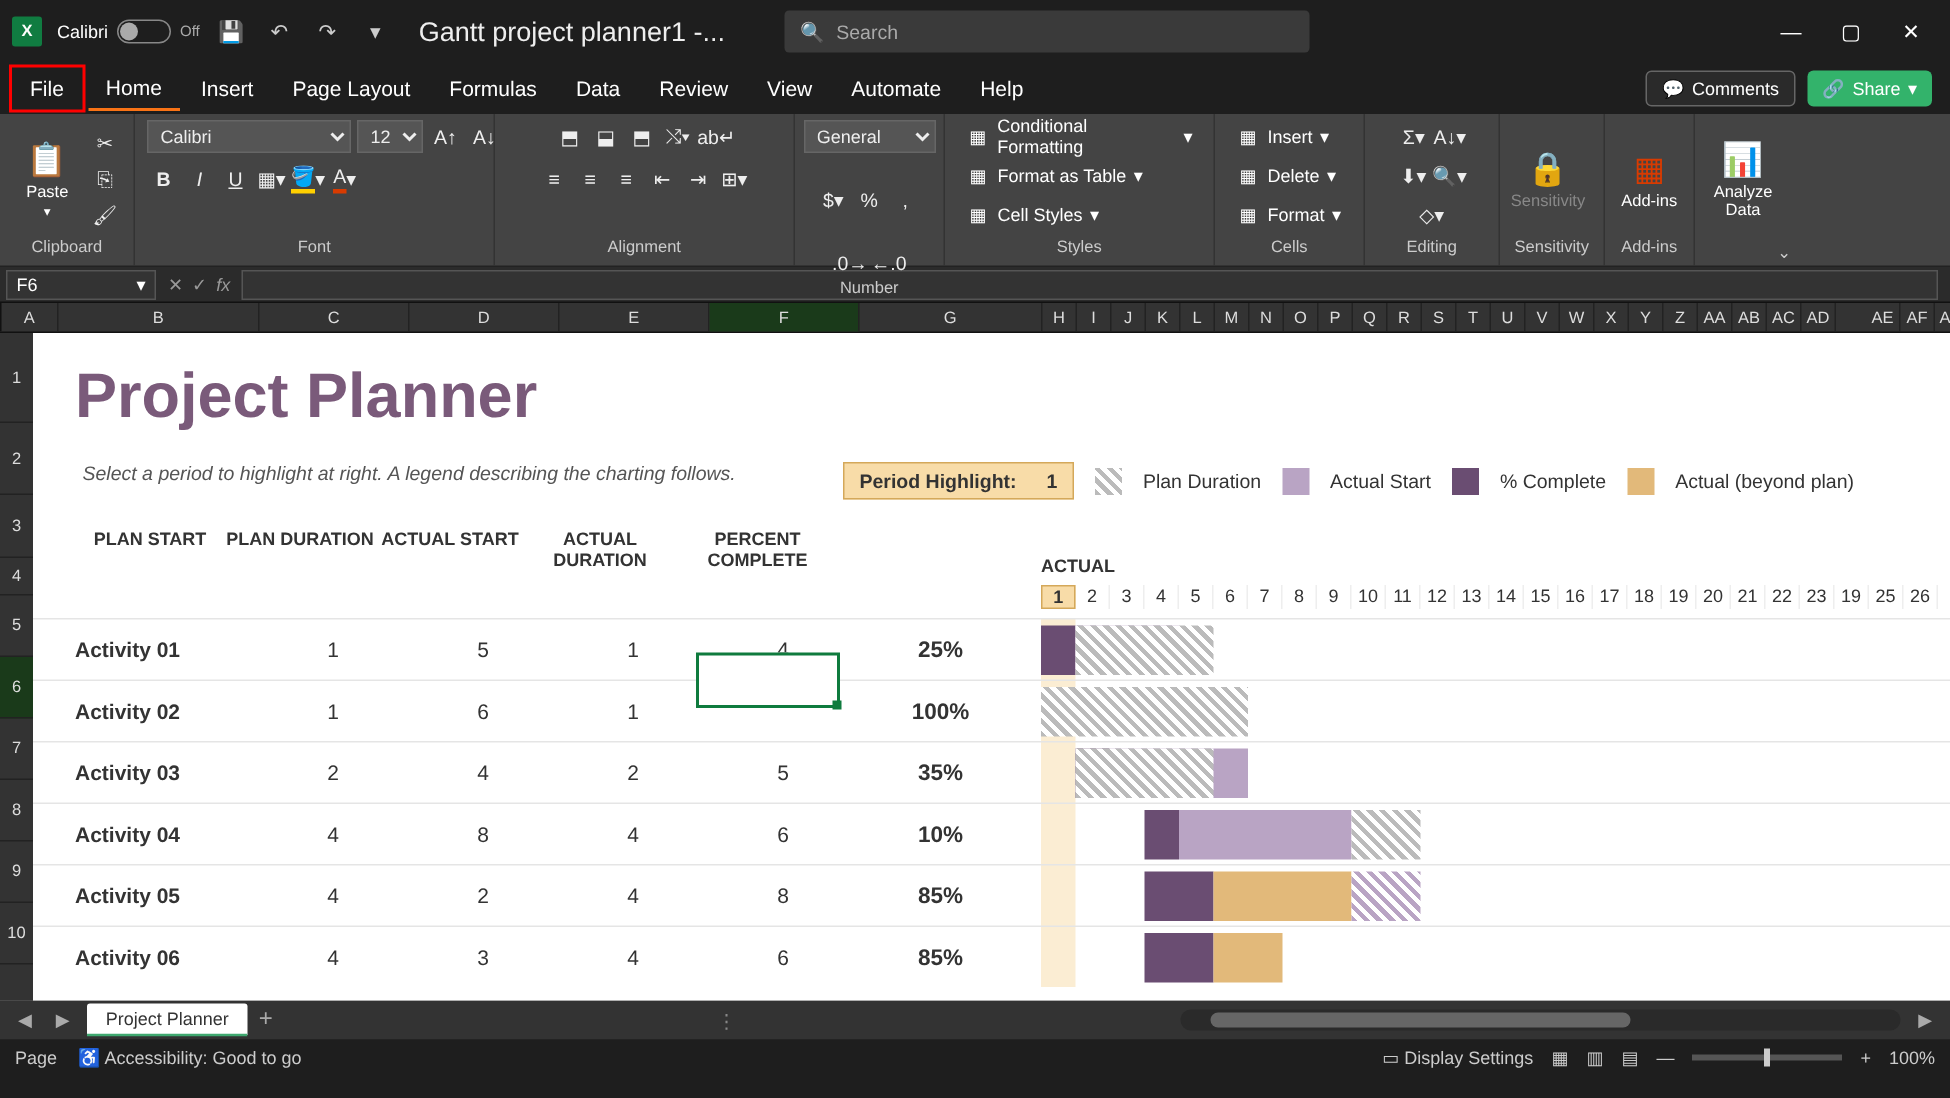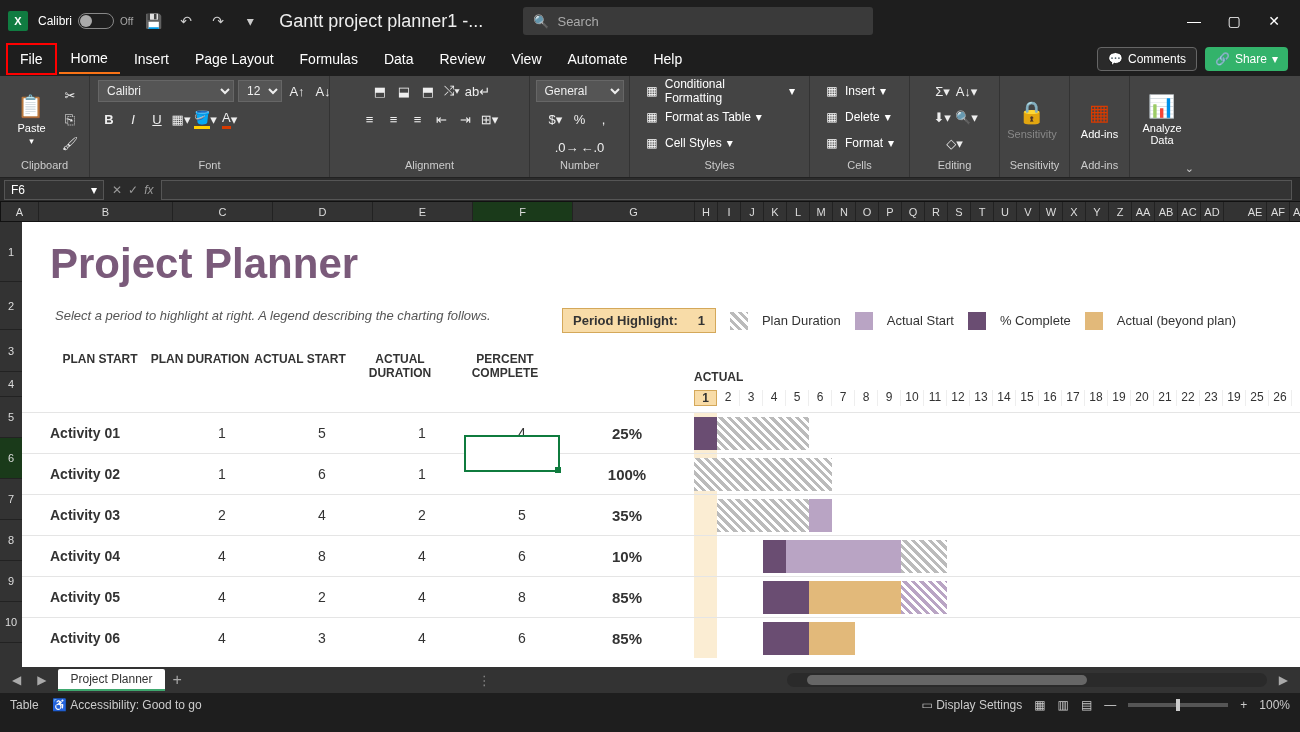--- a/index.html
+++ b/index.html
@@ -209,21 +209,21 @@
         <div class="rbtn">≡</div>
         <div class="rbtn">≡</div>
         <div class="rbtn">⇤</div>
         <div class="rbtn">⇥</div>
         <div class="rbtn">⊞▾</div>
       </div>
     </div>
     <div class="group-label">Alignment</div>
   </div>
   <div class="group" style="width:100px">
-    <div class="group-body vstack" style="gap:6px">
+    <div class="group-body vstack" style="gap:20px">
       <select class="select-box" style="width:88px"><option>General</option></select>
       <div class="row-btns">
         <div class="rbtn">$▾</div>
         <div class="rbtn">%</div>
         <div class="rbtn">,</div>
       </div>
       <div class="row-btns">
         <div class="rbtn">.0→</div>
         <div class="rbtn">←.0</div>
       </div>
@@ -504,21 +504,21 @@
   <div class="stab">Project Planner</div>
   <span class="stab-add">+</span>
   <span style="margin-left:auto;color:#888">⋮</span>
   <div class="hscroll">
       <div class="hthumb"></div>
     </div>
   <span class="navarrow">▶</span>
 </div>
 
 <div class="statusbar">
-  <span>Table</span>
+  <span>Page</span>
   <span><span>♿</span> <span>Accessibility: Good to go</span></span>
   <div class="status-right">
     <span>▭ <span>Display Settings</span></span>
     <span>▦</span>
     <span>▥</span>
     <span>▤</span>
     <span>—</span>
     <div class="zoom-slider">
         <div class="zoom-thumb"></div>
       </div>

